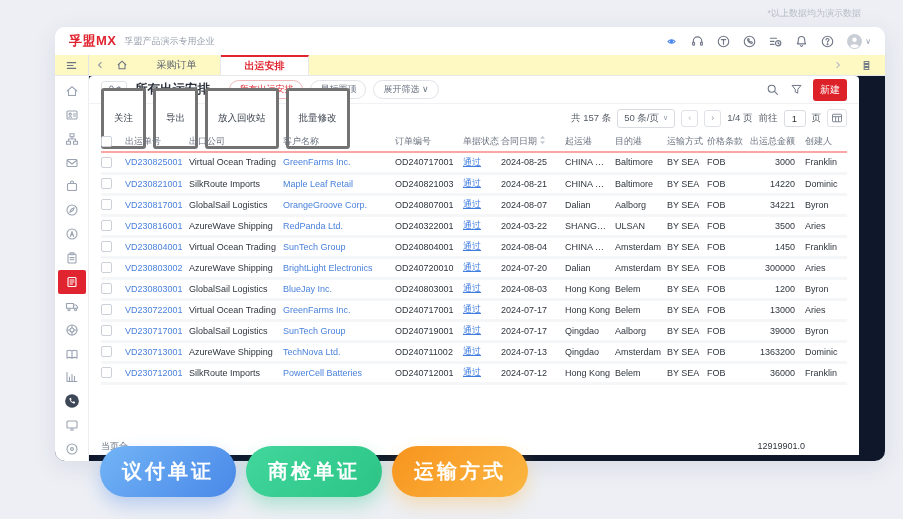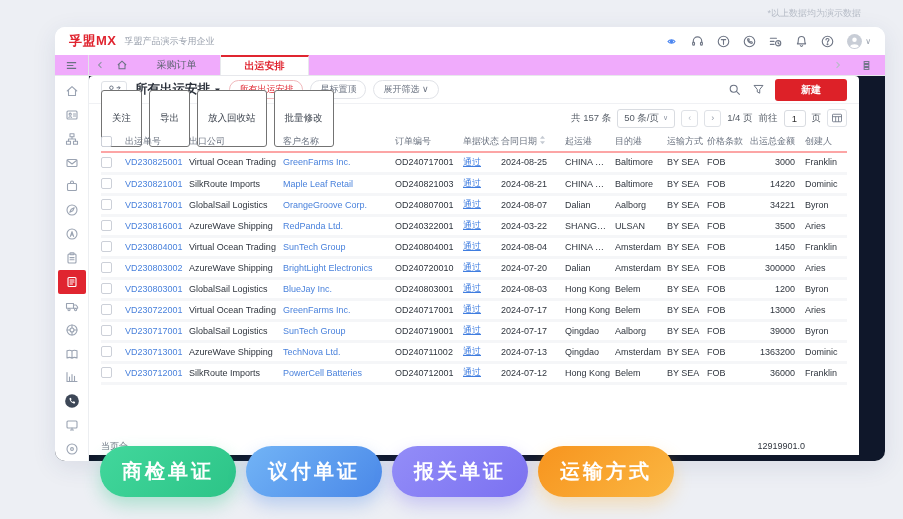--- a/index.html
+++ b/index.html
@@ -22,21 +22,21 @@
   
   .topbar { height:28px; display:flex; align-items:center; padding:0 14px; background:#fff; }
   .logo { color:#e02530; font-weight:bold; font-size:13px; letter-spacing:.5px; }
   .company { color:#9aa1ad; font-size:9px; margin-left:8px; }
   .topbar-icons { margin-left:auto; display:flex; align-items:center; gap:11px; }
   .tb-icon { display:inline-flex; align-items:center; cursor:pointer; }
   .tb-icon svg { display:block; }
   .avatar-caret { font-size:8px; color:#9aa1ad; margin-left:2px; }
 
   
-  .tabbar { height:21px; background:#f0abfc; display:flex; align-items:stretch; border-bottom:1px solid #e7e8ec; }
+  .tabbar { height:21px; background:#fef9c3; display:flex; align-items:stretch; border-bottom:1px solid #e7e8ec; }
   .tab-tool { width:34px; display:flex; align-items:center; justify-content:center; border-right:1px solid #e3e4e8; color:#6a7282; cursor:pointer; }
   .tab-nav { width:22px; display:flex; align-items:center; justify-content:center; color:#8d95a3; cursor:pointer; font-size:10px; }
   .tabs { display:flex; align-items:stretch; }
   .tab { min-width:88px; padding:0 16px; display:flex; align-items:center; justify-content:center; font-size:10px; color:#5c6470; cursor:pointer; border-right:1px solid #e7e8ec; }
   .tab.active { background:#fff; color:#e02530; border-top:2px solid #e02530; font-weight:bold; }
   .tabbar-right { margin-left:auto; display:flex; align-items:center; gap:6px; padding-right:8px; }
 
   
   .content { flex:1; display:flex; background:#0f172a; min-height:0; }
   .sidebar { width:34px; background:#fff; border-right:1px solid #eceef1; display:flex; flex-direction:column; align-items:center; padding-top:3px; }
@@ -47,25 +47,25 @@
 
   
   .view-header { height:27px; display:flex; align-items:center; padding:0 12px; gap:8px; }
   .share-box { width:26px; height:17px; border:1px solid #dfe2e7; border-radius:3px; display:flex; align-items:center; justify-content:center; cursor:pointer; }
   .view-title { font-size:12.5px; font-weight:bold; color:#2b313b; cursor:pointer; }
   .view-title .caret { font-size:8px; color:#2b313b; }
   .pill { border:1px solid #e1e3e8; border-radius:10px; font-size:9px; color:#6a7280; padding:2px 9px; cursor:pointer; background:#fff; white-space:nowrap; }
   .pill.active { color:#e02530; border-color:#f0b9bc; }
   .vh-right { margin-left:auto; display:flex; align-items:center; gap:10px; }
   .icon-btn { display:flex; align-items:center; justify-content:center; cursor:pointer; }
-  .btn-new { background:#dd2128; color:#fff; font-size:10px; font-weight:bold; border:none; border-radius:3px; padding:4px 26px; cursor:pointer; }
+  .btn-new { background:#dd2128; color:#fff; font-size:10px; font-weight:normal; border:none; border-radius:3px; padding:4px 7px; cursor:pointer; }
 
   
   .toolbar { height:29px; display:flex; align-items:center; padding:0 12px; gap:7px; border-top:1px solid #f0f1f4; }
-  .tb-btn { border:1px solid #737373; background:#fff; border-radius:3px; font-size:9.5px; color:#3a414c; padding:21px 10px; cursor:pointer; white-space:nowrap; }
+  .tb-btn { border:3px solid #737373; background:#fff; border-radius:3px; font-size:9.5px; color:#3a414c; padding:21px 10px; cursor:pointer; white-space:nowrap; }
   .pager { margin-left:auto; display:flex; align-items:center; gap:6px; font-size:9.5px; color:#555c66; }
   .page-size { border:1px solid #d9dce1; border-radius:3px; padding:2px 6px; display:flex; align-items:center; gap:4px; cursor:pointer; background:#fff; }
   .page-size .caret { font-size:7px; color:#8d95a3; }
   .pg-btn { width:17px; height:17px; border:1px solid #dfe2e7; border-radius:3px; display:flex; align-items:center; justify-content:center; color:#b6bcc6; cursor:pointer; background:#fff; font-size:9px; }
   .goto-input { width:22px; height:17px; border:1px solid #d9dce1; border-radius:3px; text-align:center; font-size:9.5px; color:#333; }
   .cfg-btn { width:20px; height:18px; border:1px solid #dfe2e7; border-radius:3px; display:flex; align-items:center; justify-content:center; cursor:pointer; background:#fff; }
 
   
   .table-wrap { flex:1; padding:0 12px; min-height:0; overflow:hidden; }
   table { width:100%; border-collapse:collapse; table-layout:fixed; }
@@ -619,17 +619,16 @@
           <span>当页合</span>
           <span class="page-total-value">12919901.0</span>
         </div>
 
       </div>
     </div>
   </div>
 </div>
 
 <div class="action-row" id="actionRow">
+    <button class="action-btn" style="background: linear-gradient(135deg, rgb(114, 180, 246), rgb(74, 136, 232)); box-shadow: rgba(74, 136, 232, 0.333) 0px 8px 18px;">议付单证</button>
     <button class="action-btn" style="background: linear-gradient(135deg, rgb(66, 215, 156), rgb(44, 196, 135)); box-shadow: rgba(44, 196, 135, 0.333) 0px 8px 18px;">商检单证</button>
-    <button class="action-btn" style="background: linear-gradient(135deg, rgb(114, 180, 246), rgb(74, 136, 232)); box-shadow: rgba(74, 136, 232, 0.333) 0px 8px 18px;">议付单证</button>
-    <button class="action-btn" style="background: linear-gradient(135deg, rgb(147, 141, 248), rgb(123, 113, 241)); box-shadow: rgba(123, 113, 241, 0.333) 0px 8px 18px;">报关单证</button>
     <button class="action-btn" style="background: linear-gradient(135deg, rgb(247, 148, 30), rgb(251, 183, 66)); box-shadow: rgba(251, 183, 66, 0.333) 0px 8px 18px;">运输方式</button>
   </div>
 
 </body></html>

